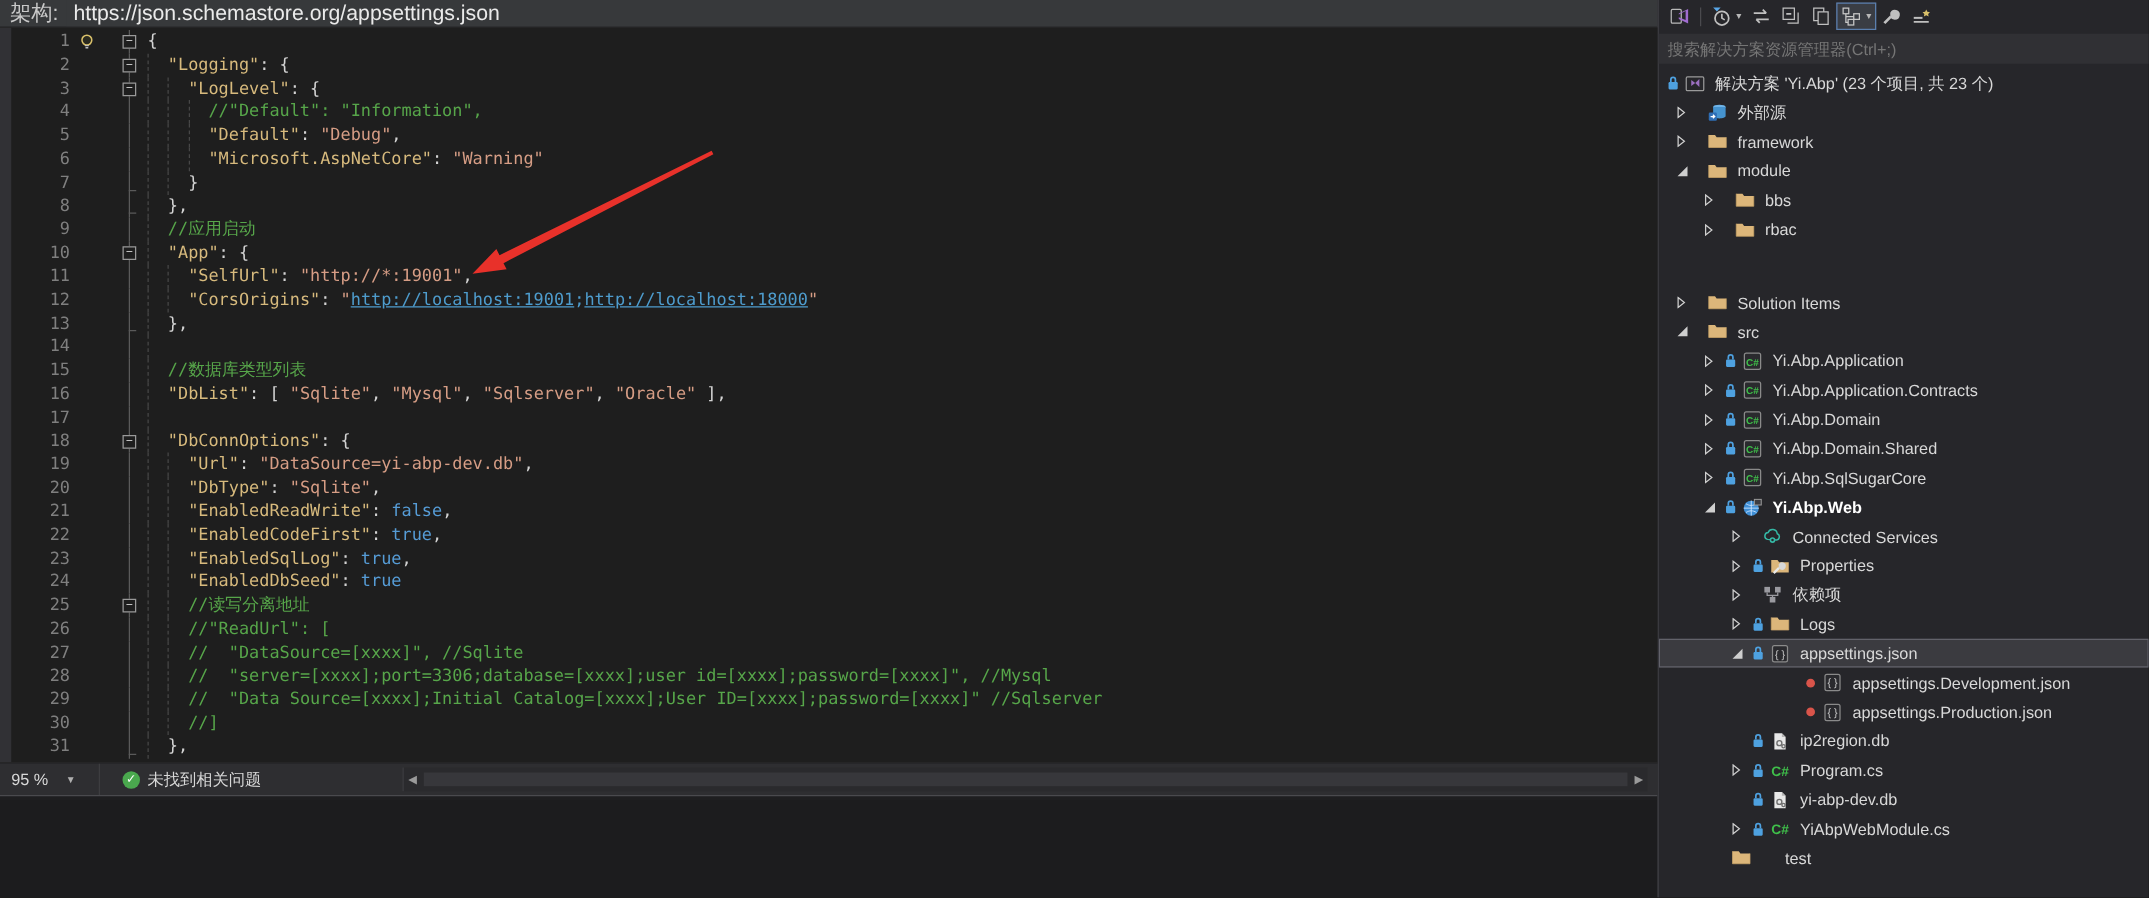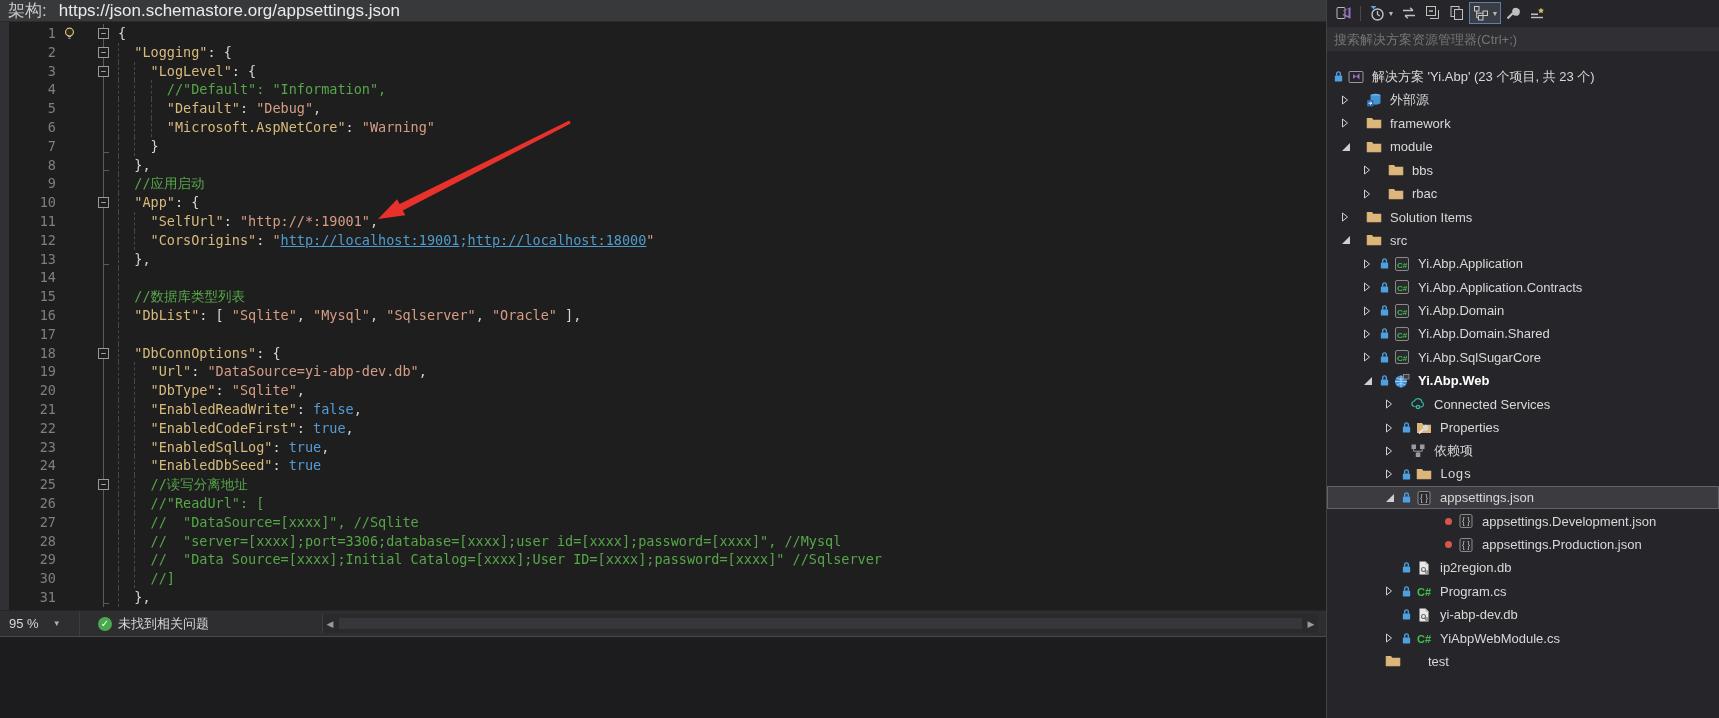--- a/index.html
+++ b/index.html
@@ -61,21 +61,21 @@
 
   
   .sepanel{width:393px;background:#26262a;border-left:1px solid #404045;display:flex;
     flex-direction:column;color:#d8d8d8;}
   .setoolbar{height:26px;display:flex;align-items:center;padding-left:5px;flex:none;}
   .tbtn{width:24px;height:22px;display:flex;align-items:center;justify-content:center;flex:none;}
   .tbtn.dd{width:32px;}
   .tbtn .ddcar{font-size:7px;color:#b8b8b8;margin-left:2px;}
   .tbtn.sel{border:1px solid #5b7fae;background:#3a3d44;}
   .tsep{width:1px;height:15px;background:#4a4a4e;margin:0 4px;flex:none;}
-  .sesearch{height:24px;margin:1px 0 12px 0;background:#303034;display:flex;align-items:center;flex:none;}
+  .sesearch{height:24px;margin:1px 0 2px 0;background:#303034;display:flex;align-items:center;flex:none;}
   .sesearch input{width:100%;height:100%;background:transparent;border:none;outline:none;
     color:#a0a0a0;font-size:13px;padding-left:7px;font-family:inherit;}
   .setree{flex:1;position:relative;padding-top:2px;overflow:hidden;}
   .trow{height:23.4px;display:flex;align-items:center;font-size:13px;position:relative;}
   .trow.selrow{background:#3b3b40;outline:1px solid #62626a;outline-offset:-1px;}
   .chev{width:16px;flex:none;display:flex;align-items:center;}
   .lockslot{width:14px;flex:none;display:flex;align-items:center;}
   .dotslot{width:14px;flex:none;display:flex;align-items:center;}
   .dotslot i{width:7px;height:7px;border-radius:50%;background:#d9544a;display:block;margin-left:2px;}
   .ticon{width:19px;flex:none;display:flex;align-items:center;}
@@ -531,21 +531,21 @@
             </svg>
           </span>
           <span class="ticon" style="margin-left: 9px;">
             <svg width="16" height="16" viewBox="0 0 16 16">
               <path d="M1 3 h5 l1.3 1.8 H15 V13 H1z" fill="#dcb67a"></path>
               <path d="M1 3 V13 H15 V4.8" fill="none" stroke="#c9a468" stroke-width=".6"></path>
             </svg>
           </span>
           <span class="tlabel">rbac</span>
         </div>
-        <div class="trow" style="padding-left: 14px;">
+        <div class="trow" style="padding-left: 14px; margin-top: 35px;">
           <span class="chev">
             <svg width="8" height="10" viewBox="0 0 8 10">
               <path d="M1.5 1 L6.5 5 L1.5 9 z" fill="none" stroke="#cfcfcf"></path>
             </svg>
           </span>
           <span class="ticon" style="margin-left: 9px;">
             <svg width="16" height="16" viewBox="0 0 16 16">
               <path d="M1 3 h5 l1.3 1.8 H15 V13 H1z" fill="#dcb67a"></path>
               <path d="M1 3 V13 H15 V4.8" fill="none" stroke="#c9a468" stroke-width=".6"></path>
             </svg>
@@ -732,21 +732,21 @@
           <span class="ticon" style="margin-left: 9px;">
             <svg width="16" height="16" viewBox="0 0 16 16">
               <rect x="1.5" y="1.5" width="4.5" height="4.5" fill="#9a9aa0"></rect>
               <rect x="10" y="1.5" width="4.5" height="4.5" fill="#9a9aa0"></rect>
               <rect x="5.8" y="9.5" width="4.5" height="4.5" fill="#9a9aa0"></rect>
               <path d="M3.7 6 v2.2 h8.5 V6 M8 8.2 v1.3" stroke="#9a9aa0" fill="none"></path>
             </svg>
           </span>
           <span class="tlabel">依赖项</span>
         </div>
-        <div class="trow" style="padding-left: 58px; font-family: Liberation Mono, monospace;">
+        <div class="trow" style="padding-left: 58px;">
           <span class="chev">
             <svg width="8" height="10" viewBox="0 0 8 10">
               <path d="M1.5 1 L6.5 5 L1.5 9 z" fill="none" stroke="#cfcfcf"></path>
             </svg>
           </span>
           <span class="lockslot">
             <svg width="11" height="13" viewBox="0 0 12 14">
               <rect x="2" y="6" width="8" height="6.5" rx="1" fill="#4ea1e0"></rect>
               <path d="M4 6 V4 a2 2 0 0 1 4 0 V6" stroke="#4ea1e0" stroke-width="1.5" fill="none"></path>
             </svg>

